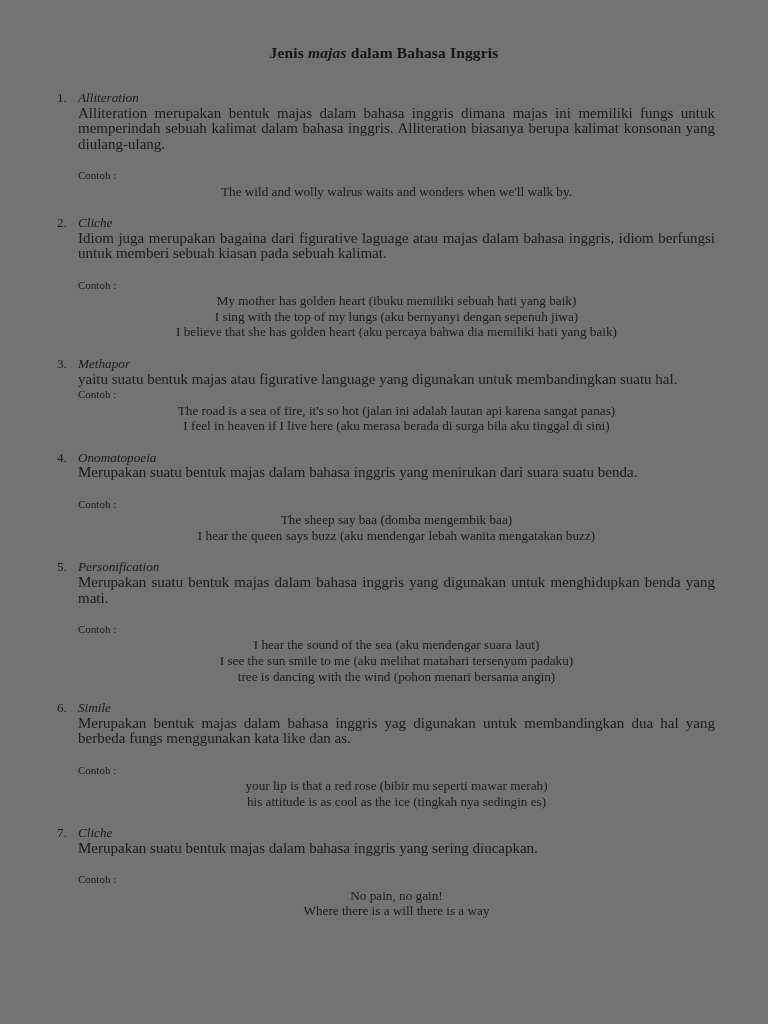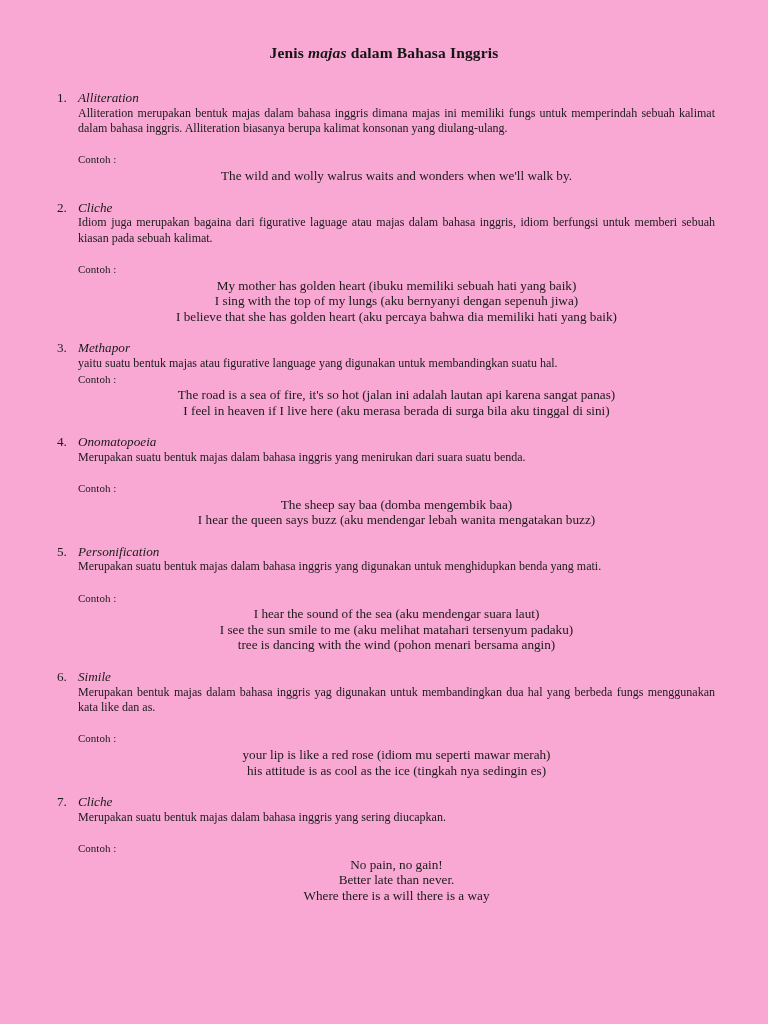--- a/index.html
+++ b/index.html
@@ -13,21 +13,21 @@
     height: 1024px;
     font-family: "Liberation Serif", "DejaVu Serif", serif;
     color: #1a1a1a;
     position: relative;
     overflow: hidden;
   }
   .page {
     position: relative;
     width: 768px;
     height: 1024px;
-    background: #f9a8d4;
+    background: #737373;
   }
   .doc-title {
     position: absolute;
     left: 0;
     top: 44px;
     width: 768px;
     text-align: center;
     font-size: 15.5px;
     font-weight: bold;
     letter-spacing: 0.15px;
@@ -57,21 +57,21 @@
     line-height: 15.6px;
     color: #1a1a1a;
   }
   .item-title {
     font-size: 13.2px;
     line-height: 15.6px;
     color: #1a1a1a;
     font-style: italic;
   }
   .body-para {
-    font-size: 12px;
+    font-size: 15px;
     line-height: 15.6px;
     text-align: justify;
     color: #1a1a1a;
   }
   .contoh-label {
     font-size: 11px;
     line-height: 15.6px;
     color: #1a1a1a;
   }
   .example-line {
@@ -162,32 +162,31 @@
         </div>
       </div>
       <div class="item-gap"></div>
       <div class="item">
         <div class="item-num">6.</div>
         <div class="item-title">Simile</div>
         <div class="body-para">Merupakan bentuk majas dalam bahasa inggris yag digunakan untuk membandingkan dua hal yang berbeda fungs menggunakan kata like dan as.</div>
         <div class="gap"></div>
         <div class="contoh-label">Contoh :</div>
         <div class="examples">
-          <div class="example-line">your lip is like a red rose (idiom mu seperti mawar merah)</div>
+          <div class="example-line">your lip is that a red rose (bibir mu seperti mawar merah)</div>
           <div class="example-line">his attitude is as cool as the ice (tingkah nya sedingin es)</div>
         </div>
       </div>
       <div class="item-gap"></div>
       <div class="item">
         <div class="item-num">7.</div>
         <div class="item-title">Cliche</div>
         <div class="body-para">Merupakan suatu bentuk majas dalam bahasa inggris yang sering diucapkan.</div>
         <div class="gap"></div>
         <div class="contoh-label">Contoh :</div>
         <div class="examples">
           <div class="example-line">No pain, no gain!</div>
-          <div class="example-line">Better late than never.</div>
           <div class="example-line">Where there is a will there is a way</div>
         </div>
       </div>
     </div>
 
 </div>
 
 </body></html>

